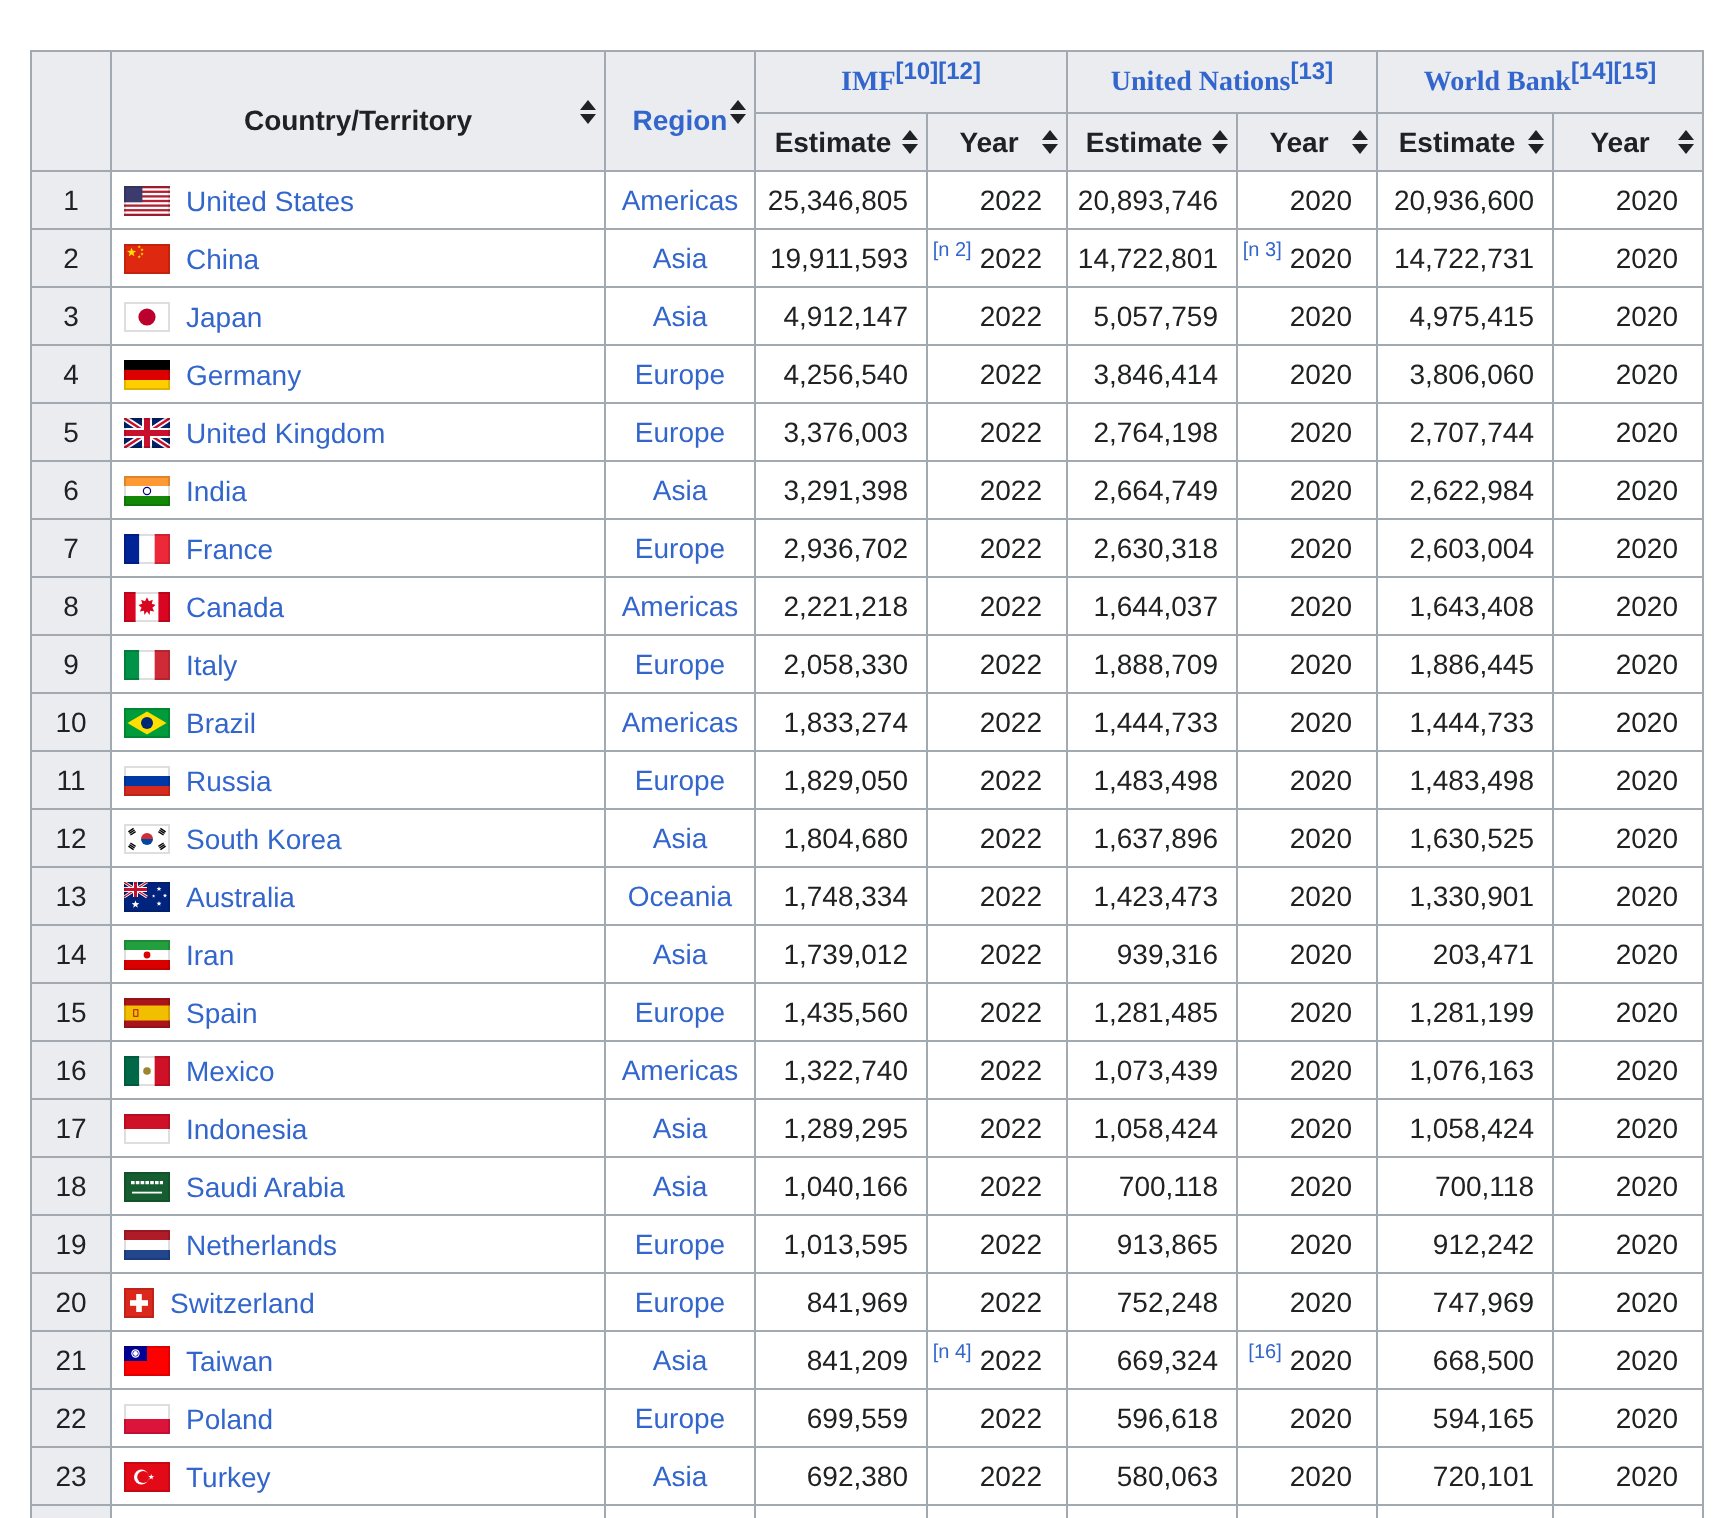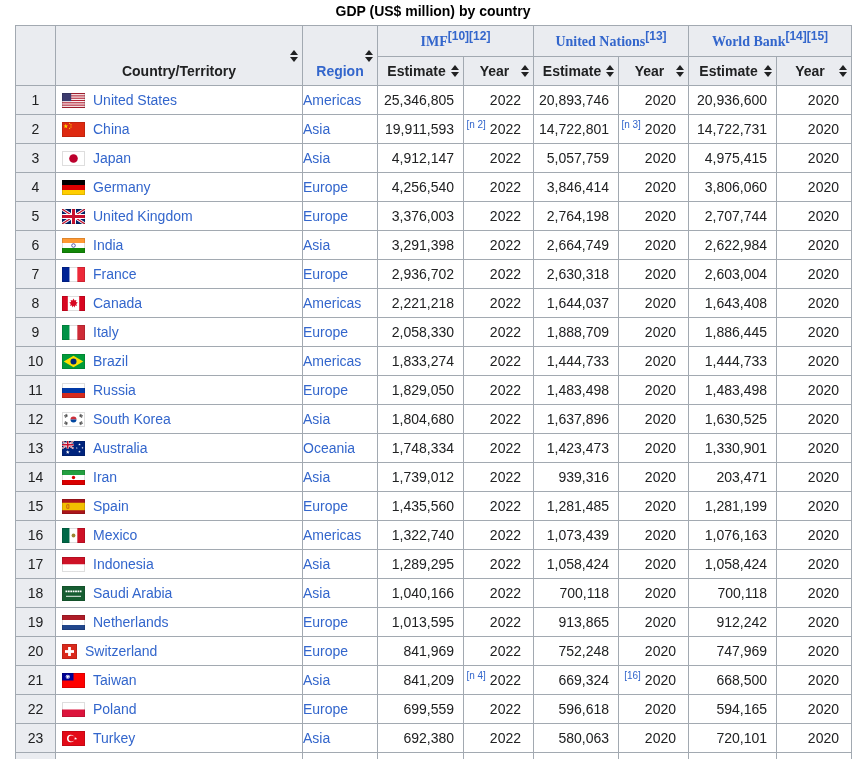--- a/index.html
+++ b/index.html
@@ -15,47 +15,46 @@
     position:absolute;top:25px;left:15px;width:836px;
     border-collapse:collapse;table-layout:fixed;
   }
   th,td{border:1px solid #a2a9b1;overflow:hidden;white-space:nowrap;padding:0;}
   thead th{background:#eaecf0;}
   tbody th{background:#eaecf0;font-weight:normal;}
   tbody td{background:#fff;}
   tbody tr{height:29px;}
   tr.hrow1{height:31px;}
   tr.hrow2{height:29px;margin-left:25px;}
-  th.tall{vertical-align:bottom;text-align:center;padding-bottom:6px;position:relative;}
+  th.tall{vertical-align:bottom;text-align:center;padding-bottom:17px;position:relative;}
   th.group{text-align:center;vertical-align:middle;position:relative;}
   th.sub{text-align:center;vertical-align:middle;position:relative;}
   .sub-label{display:inline-block;padding-right:8px;font-weight:bold;}
   a.lnk{color:#3366cc;text-decoration:none;cursor:pointer;}
   .grp-link{font-weight:bold;font-family:Liberation Serif, serif;}
   sup.ref{font-size:12px;line-height:0;vertical-align:super;}
   sup.note{font-size:10px;line-height:0;vertical-align:super;color:#3366cc;margin-right:4px;}
   td.country{text-align:left;padding-left:6px;}
-  td.region{text-align:left;margin-top:16px;}
+  td.region{text-align:center;margin-top:16px;}
   td.num{text-align:right;padding-right:9px;}
   td.yr{text-align:right;padding-right:12px;}
   .flag{display:inline-block;vertical-align:middle;margin-right:8px;line-height:0;}
   .flag svg{display:block;outline:1px solid rgba(0,0,0,0.13);outline-offset:-1px;}
   .cname{vertical-align:middle;}
   .sort{position:absolute;right:4px;top:50%;transform:translateY(-50%);width:9px;cursor:pointer;}
   .sort .u{display:block;width:0;height:0;margin:0 auto 2px;
     border-left:4px solid transparent;border-right:4px solid transparent;border-bottom:5px solid #202122;}
   .sort .d{display:block;width:0;height:0;margin:0 auto;
     border-left:4px solid transparent;border-right:4px solid transparent;border-top:5px solid #202122;}
   tr.partial{height:29px;}
 </style>
 </head>
 <body>
 
 <div class="screen">
-  <div class="caption">GDP (US$ million) by country</div>
 
   <table class="gdp">
     <colgroup>
       <col style="width:40px">
         <col style="width:247px">
         <col style="width:75px">
       <col style="width:86px">
         <col style="width:70px">
       <col style="width:85px">
         <col style="width:70px">

